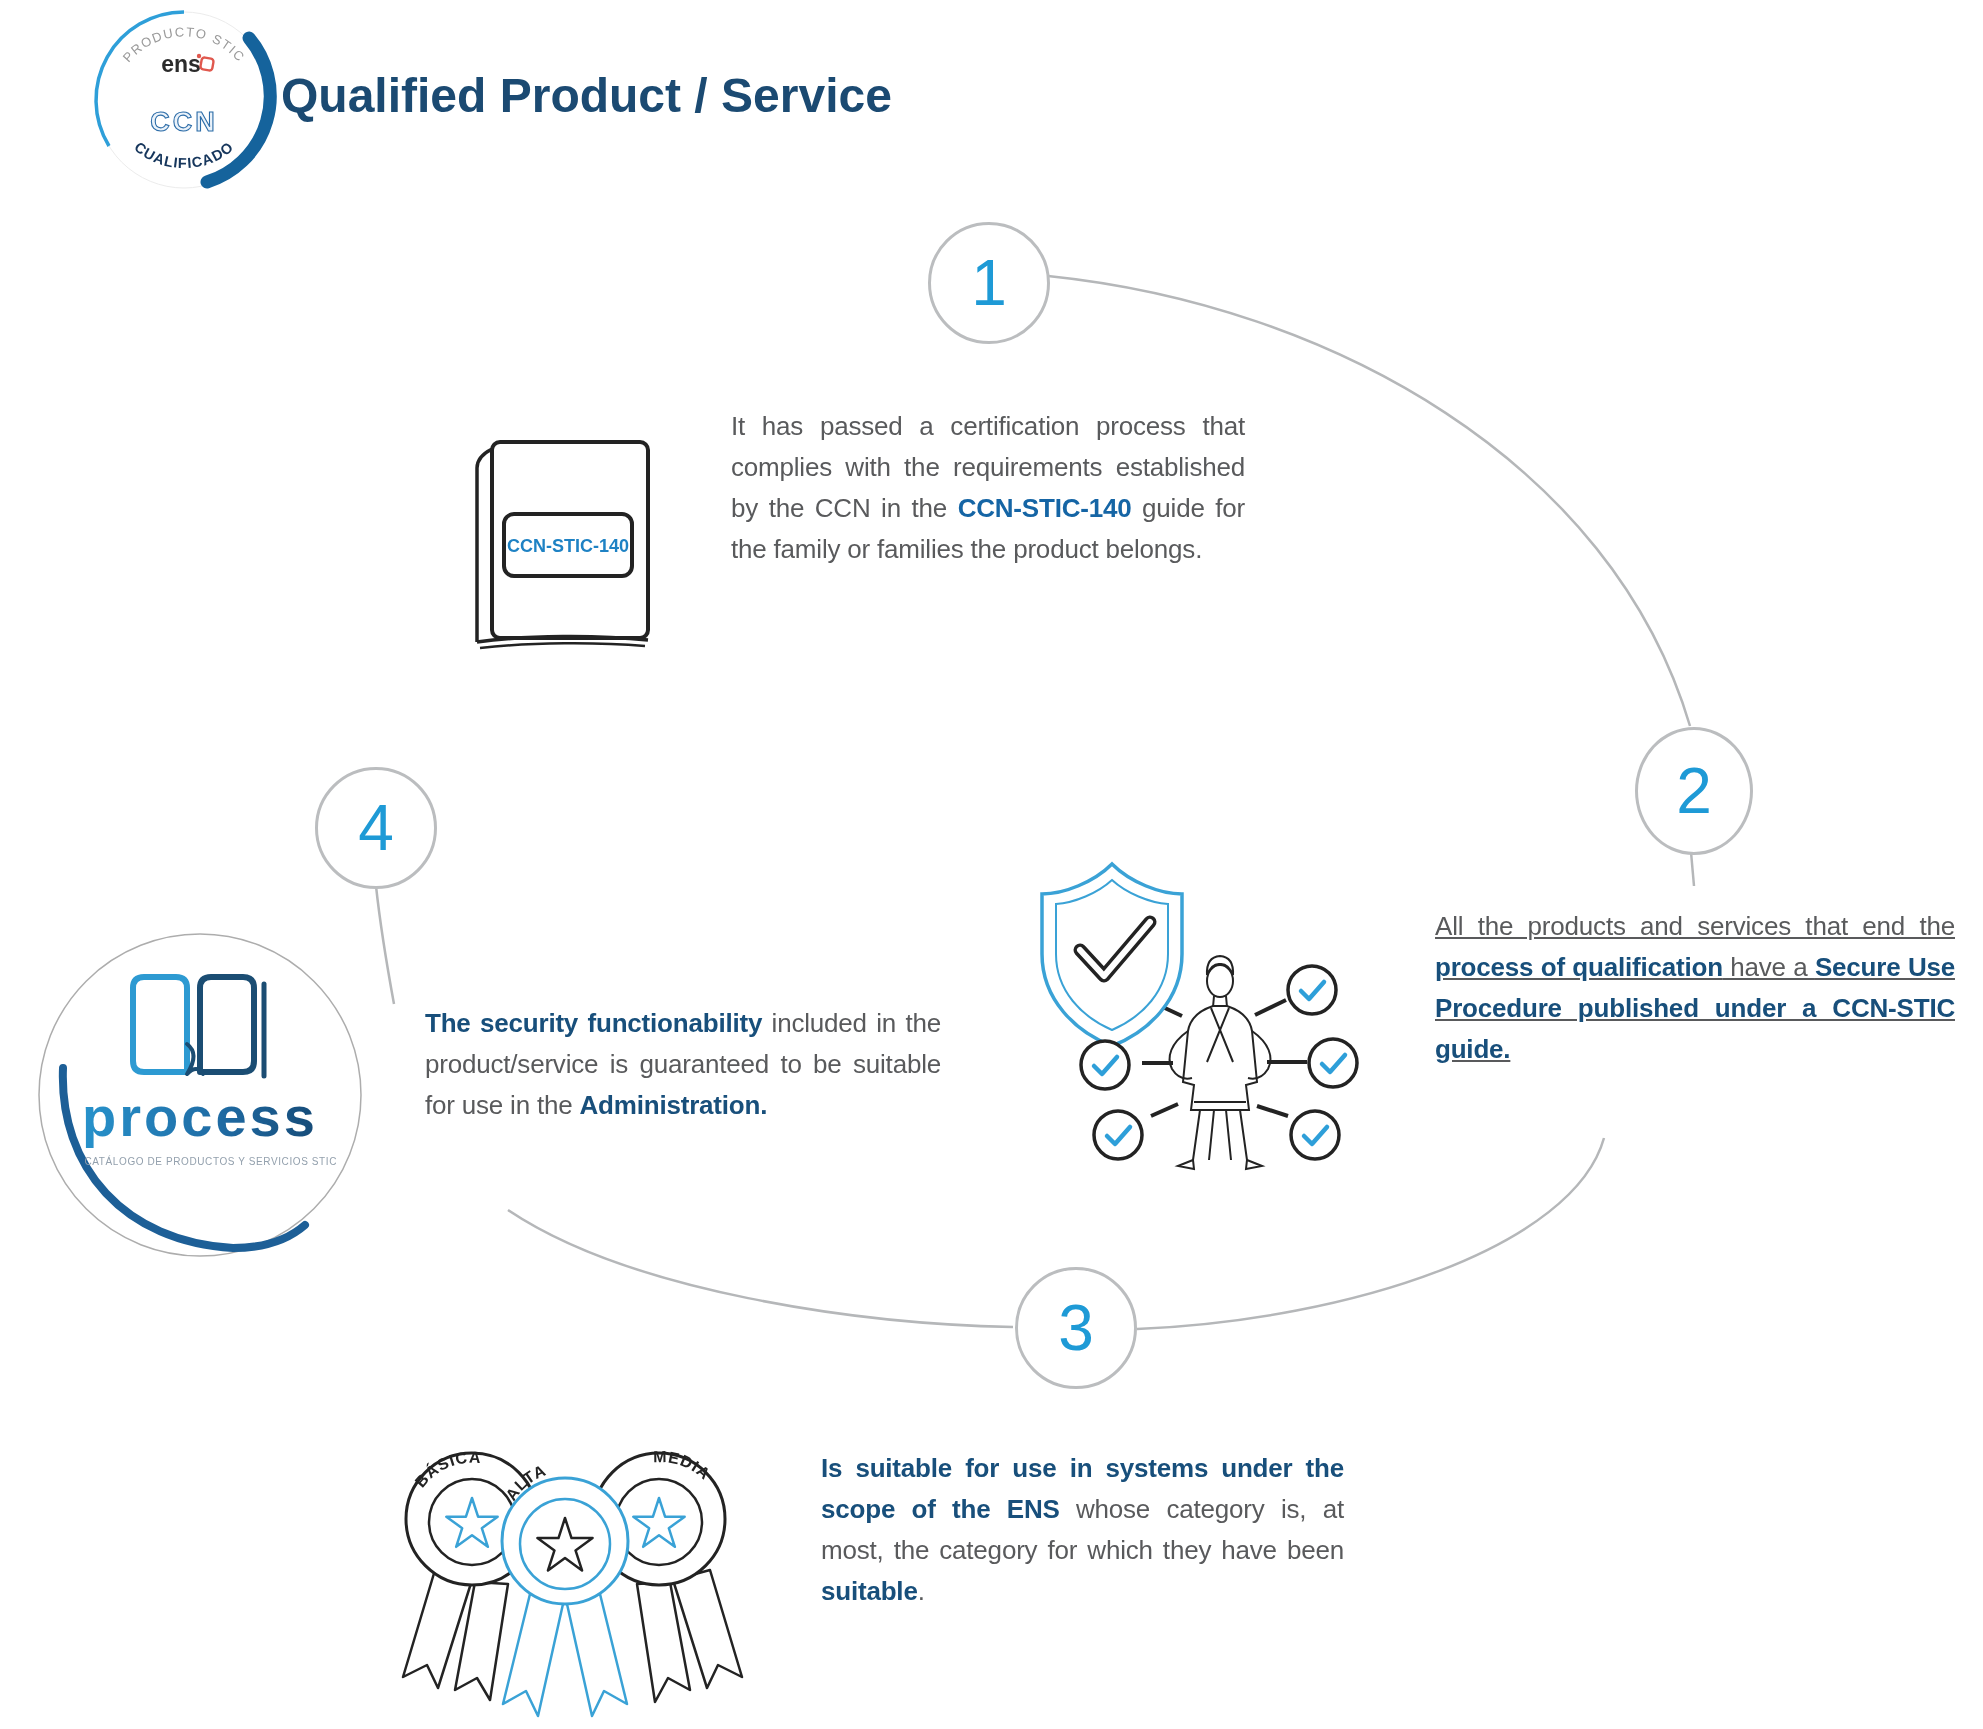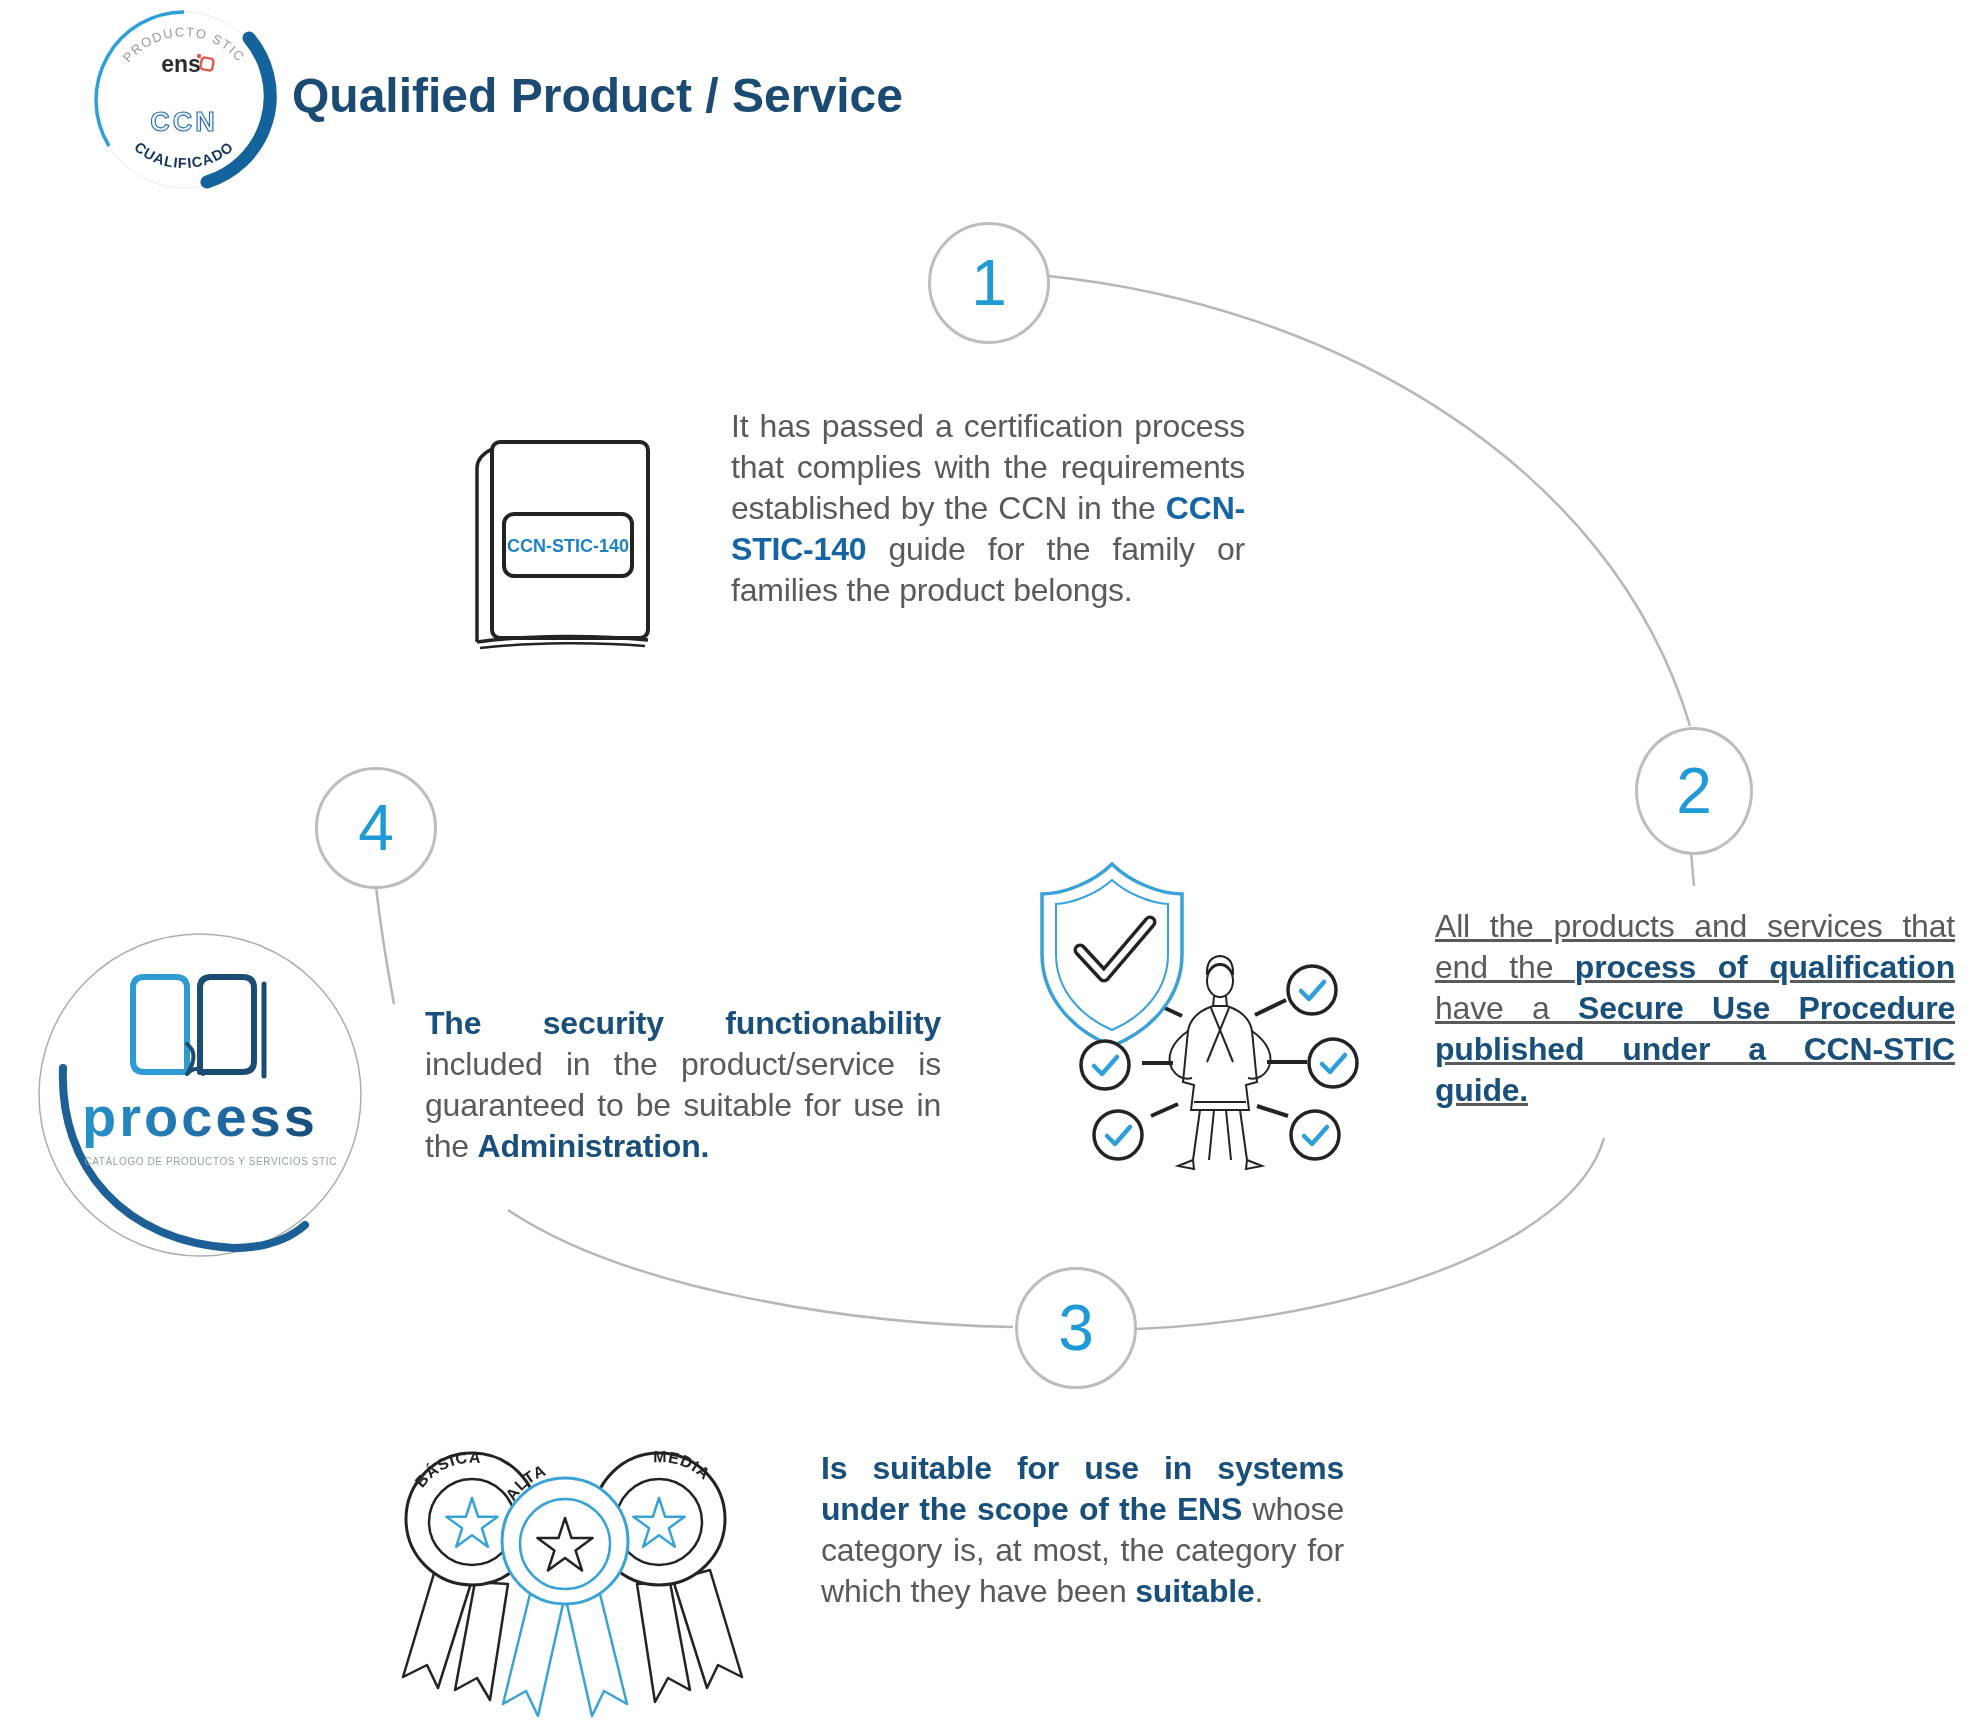--- a/index.html
+++ b/index.html
@@ -3,36 +3,36 @@
 <meta charset="utf-8">
 <style>
   html,body{margin:0;padding:0;background:#ffffff;}
   .canvas{
     position:relative;width:1983px;height:1729px;background:#ffffff;overflow:hidden;
     font-family:"Liberation Sans",sans-serif;
   }
   .abs{position:absolute;}
   
   .page-title{
-    position:absolute;left:292px;top:68px;margin:0;
+    position:absolute;left:281px;top:68px;margin:0;
     font-size:48px;font-weight:bold;color:#1b4a72;letter-spacing:0px;
   }
   
   .num-circle{
     position:absolute;border:3px solid #bbbdbf;border-radius:50%;background:#fff;
     display:flex;align-items:center;justify-content:center;
     color:#1e9ad6;font-size:64px;font-weight:400;z-index:3;
   }
   .c1{left:928px;top:222px;width:116px;height:116px;}
   .c2{left:1635px;top:727px;width:112px;height:122px;}
   .c3{left:1015px;top:1267px;width:116px;height:116px;}
   .c4{left:315px;top:767px;width:116px;height:116px;}
   
   .step-text{
-    position:absolute;color:#595a5c;font-size:32px;line-height:41px;
+    position:absolute;color:#595a5c;font-size:26px;line-height:41px;
     text-align:justify;letter-spacing:-0.2px;
   }
   .step-text .seg-b{font-weight:bold;color:#184f7b;}
   .step1-text{left:731px;top:406px;width:514px;}
   .step1-text .seg-b{color:#1565a5;}
   .step2-text{left:1435px;top:906px;width:520px;text-decoration:underline;}
   .step3-text{left:821px;top:1448px;width:523px;}
   .step4-text{left:425px;top:1003px;width:516px;}
   
   .cpstic-wrap{position:absolute;left:37px;top:932px;width:326px;height:326px;z-index:2;}

